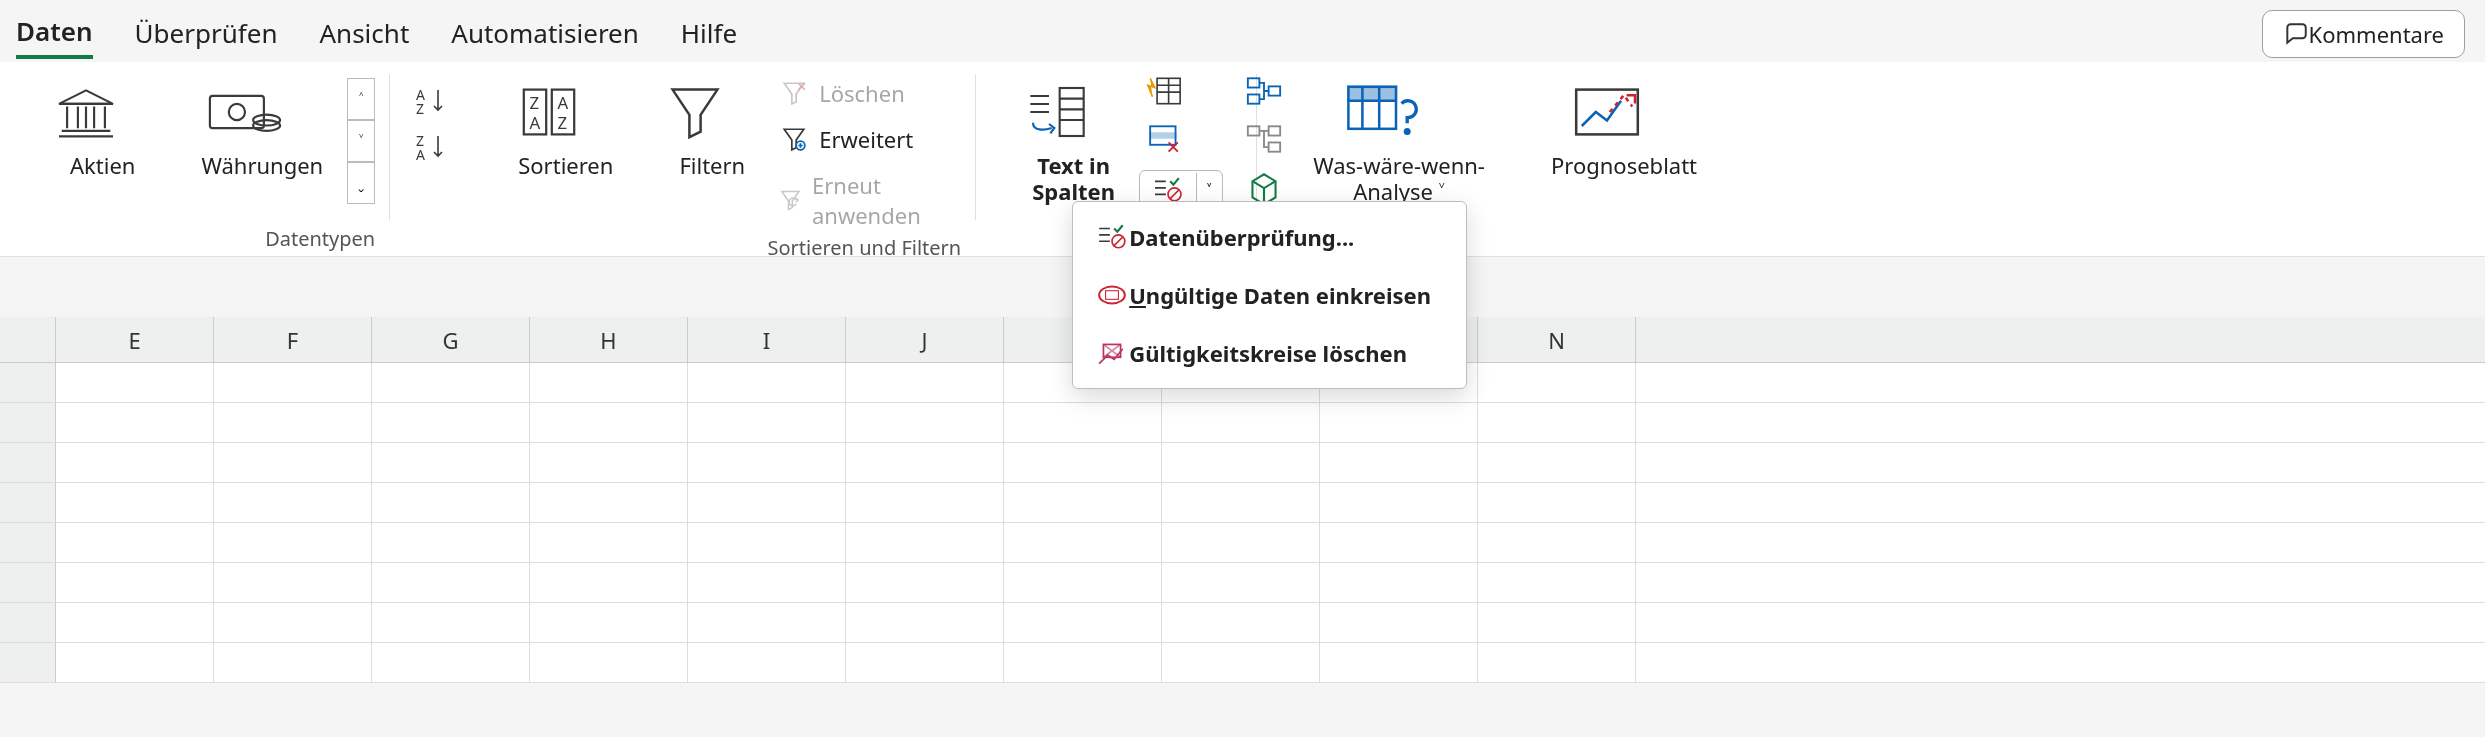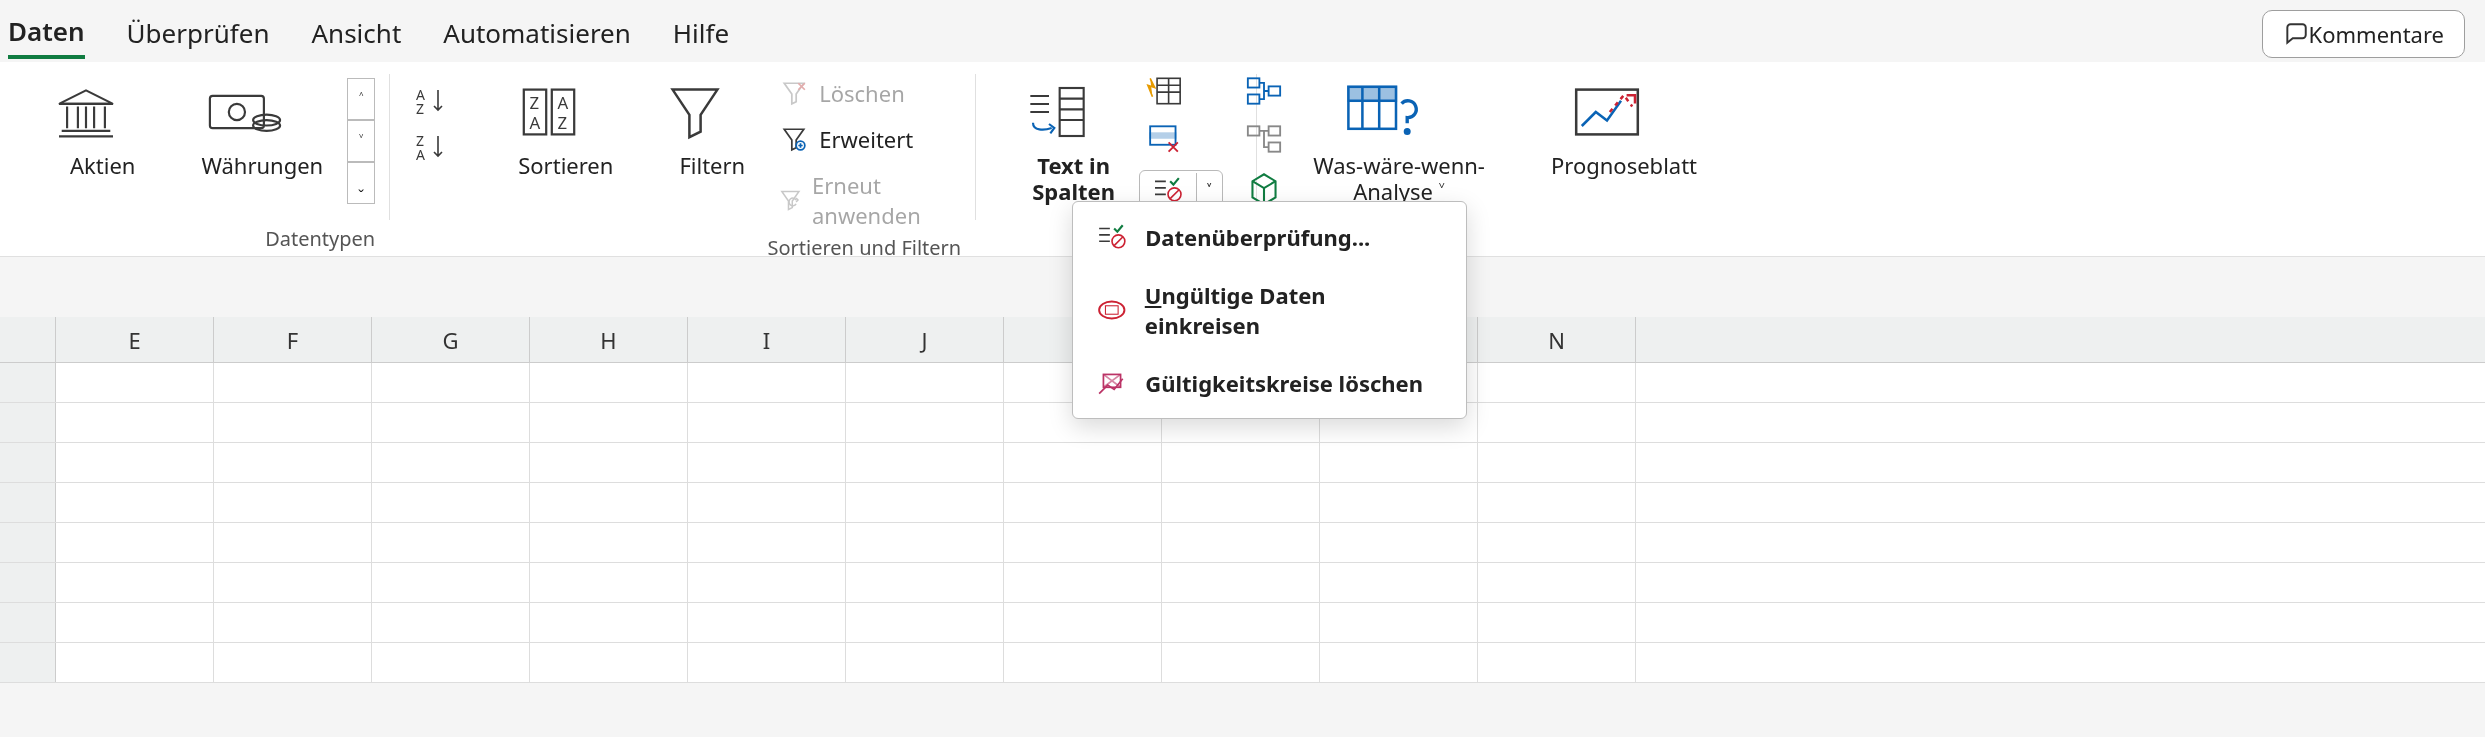--- a/index.html
+++ b/index.html
@@ -10,21 +10,21 @@
     font-size: 22px;
     color: #222;
     width: 2485px;
   }
 
   
   .tabs {
     display: flex;
     align-items: center;
     height: 62px;
-    padding: 0 8px;
+    padding: 0 16px;
     gap: 42px;
     background: #f5f5f5;
     position: relative;
   }
   .tab {
     padding: 10px 0 6px 0;
     font-size: 26px;
     cursor: pointer;
   }
   .tab.active {
@@ -152,21 +152,21 @@
     border: 1px solid #bdbdbd;
     border-radius: 6px;
     box-shadow: 0 8px 24px rgba(0,0,0,0.15);
     padding: 6px;
     min-width: 395px;
     z-index: 100;
   }
   .menu-item {
     display: flex;
     align-items: center;
-    gap: 18px;
+    gap: 2px;
     padding: 14px 18px;
     border-radius: 4px;
     cursor: pointer;
     font-size: 22px;
   }
   .menu-item .underline { text-decoration: underline; text-decoration-color: #222; }
 
   
   .sheet {
     background: #fff;

